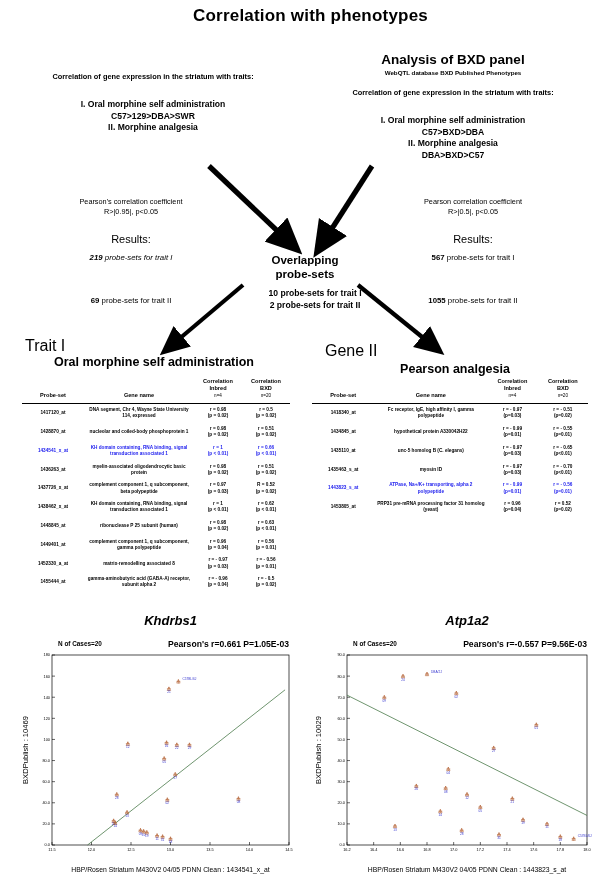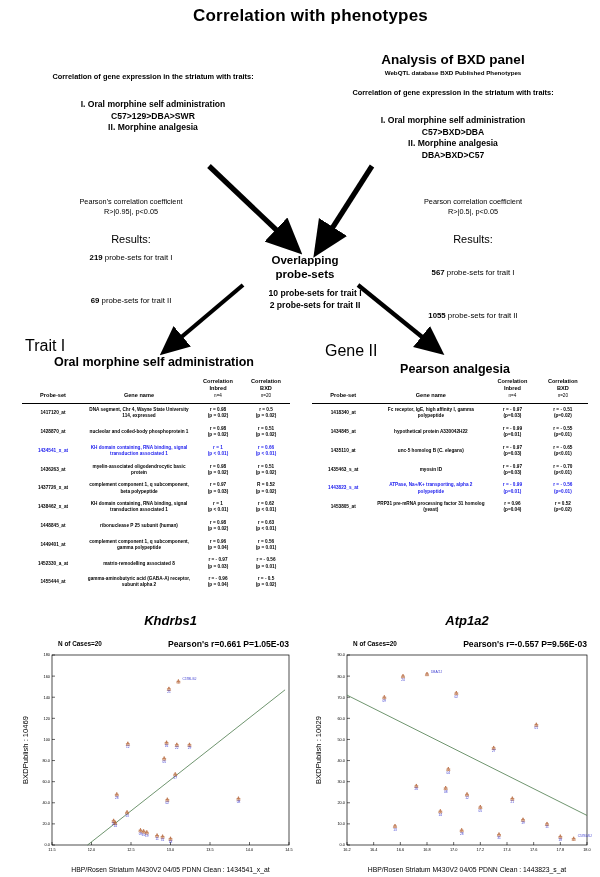--- a/index.html
+++ b/index.html
@@ -79,21 +79,21 @@
     <div>II. Morphine analgesia</div>
   </div>
 </div>
 
 <div class="abs ctr" style="left:36px; top:197px; width:190px;">
   <div class="pearson">Pearson's correlation coefficient</div>
   <div class="pearson">R&gt;|0.95|, p&lt;0.05</div>
 </div>
 <div class="abs ctr" style="left:36px; top:233px; width:190px;">
   <div class="results-label">Results:</div>
-  <div class="res-line" style="margin-top:7px;">
+  <div class="res-line" style="margin-top:7px;font-style:italic;">
     <b>219</b><span> probe-sets for trait I</span>
   </div>
   <div class="res-line">
     <b>69</b><span> probe-sets for trait II</span>
   </div>
 </div>
 
 <div class="abs ctr" style="left:318px; top:52px; width:270px;">
   <div class="branch-head">Analysis of BXD panel</div>
   <div class="branch-sub">WebQTL database BXD Published Phenotypes</div>
@@ -105,21 +105,21 @@
     <div>DBA&gt;BXD&gt;C57</div>
   </div>
 </div>
 
 <div class="abs ctr" style="left:378px; top:197px; width:190px;">
   <div class="pearson">Pearson correlation coefficient</div>
   <div class="pearson">R&gt;|0.5|, p&lt;0.05</div>
 </div>
 <div class="abs ctr" style="left:378px; top:233px; width:190px;">
   <div class="results-label">Results:</div>
-  <div class="res-line" style="margin-top:22px;">
+  <div class="res-line" style="margin-top:7px;">
     <b>567</b><span> probe-sets for trait I</span>
   </div>
   <div class="res-line">
     <b>1055</b><span> probe-sets for trait II</span>
   </div>
 </div>
 
 <div class="abs ctr" style="left:240px; top:253px; width:130px;" id="overlap-box">
   <div>Overlapping</div>
   <div>probe-sets</div>

